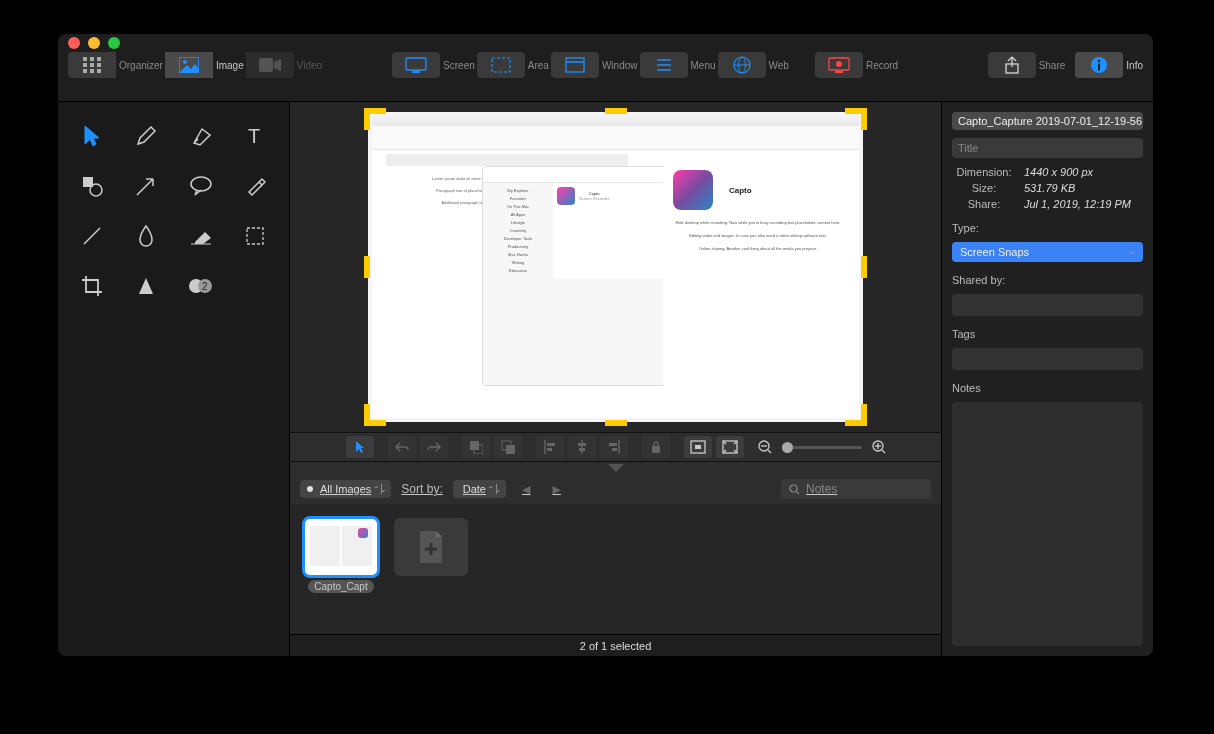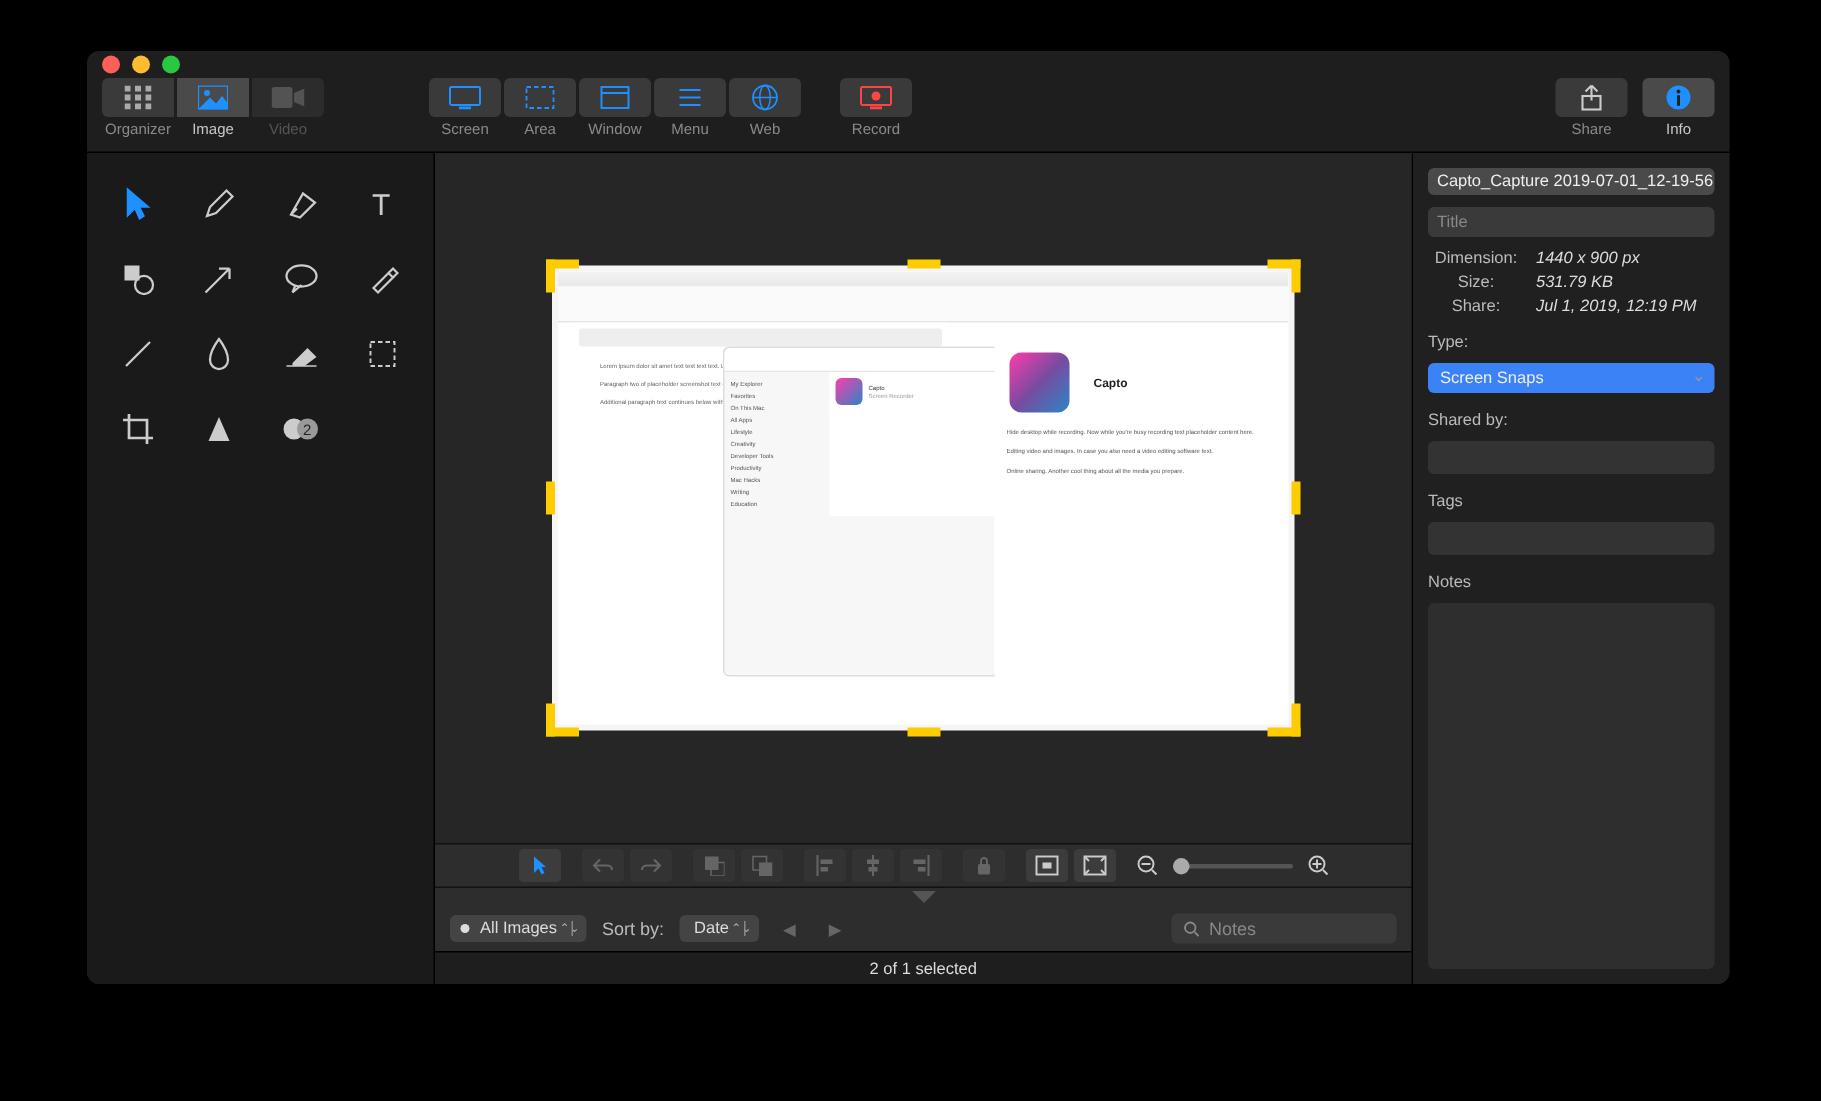--- a/index.html
+++ b/index.html
@@ -18,55 +18,55 @@
     --field-dk:#3a3a3a;
   }
   *{box-sizing:border-box;font-family:-apple-system,Helvetica,Arial,sans-serif;}
   body{margin:0;background:var(--bg);width:1214px;height:734px;overflow:hidden;color:var(--text);font-size:12px;}
   .window{position:absolute;left:58px;top:34px;width:1095px;height:622px;background:var(--win);border-radius:8px;box-shadow:0 10px 40px rgba(0,0,0,.6);display:flex;flex-direction:column;overflow:hidden;}
   .titlebar{height:18px;display:flex;align-items:center;padding:0 10px;gap:8px;}
   .dot{width:12px;height:12px;border-radius:50%;}
   .dot.r{background:#ff5f57;} .dot.y{background:#febc2e;} .dot.g{background:#28c840;}
   .toolbar{height:50px;background:var(--win);display:flex;align-items:flex-start;padding:0 10px 4px;gap:10px;border-bottom:1px solid #000;}
   .tb-group{display:flex;gap:2px;}
-  .tb-btn{display:flex;flex-direction:column;align-items:center;gap:3px;cursor:pointer;}
+  .tb-btn{display:flex;flex-direction:row;align-items:center;gap:3px;cursor:pointer;}
   .tb-btn .ib{width:48px;height:26px;border-radius:4px;display:flex;align-items:center;justify-content:center;background:#3a3a3a;}
   .tb-btn.seg .ib{border-radius:0;}
   .tb-btn.seg.first .ib{border-radius:4px 0 0 4px;}
   .tb-btn.seg.last .ib{border-radius:0 4px 4px 0;}
   .tb-btn.active .ib{background:#4a4a4a;}
   .tb-btn span.lbl{font-size:10px;color:var(--text-dim);}
   .tb-btn.active span.lbl{color:var(--text);}
   .spacer{flex:1;}
   svg{display:block;}
   .body{flex:1;display:flex;min-height:0;}
   
   .toolcol{width:232px;background:#1a1a1a;border-right:1px solid #000;padding:14px 10px;}
   .tgrid{display:grid;grid-template-columns:repeat(4,1fr);gap:10px 6px;}
   .tool{height:40px;border-radius:4px;display:flex;align-items:center;justify-content:center;cursor:pointer;}
   .tool.sel svg *{stroke:var(--accent);fill:var(--accent);}
   
-  .center{flex:1;display:flex;flex-direction:column;background:#b91c1c;min-width:0;}
+  .center{flex:1;display:flex;flex-direction:column;background:#b91c1c;min-width:0;text-align:center;}
   .canvas-wrap{flex:1;display:flex;align-items:center;justify-content:center;background:#262626;position:relative;padding:10px;}
   .canvas{position:relative;width:495px;height:310px;background:#f5f5f5;}
   .handle{position:absolute;background:var(--yellow);}
   .shot{position:absolute;inset:4px;background:#fff;display:flex;font-size:5px;color:#333;overflow:hidden;}
   .sh-top{position:absolute;top:0;left:0;right:0;height:10px;background:linear-gradient(#f3f3f3,#e8e8e8);}
   .sh-left{position:absolute;top:34px;left:10px;width:250px;bottom:6px;background:#fff;}
   .sh-dlg{position:absolute;top:50px;left:110px;width:190px;height:220px;background:#f7f7f7;border:1px solid #ddd;border-radius:4px;}
   .sh-right{position:absolute;top:44px;right:6px;width:190px;bottom:6px;background:#fff;}
   .sh-icon{width:40px;height:40px;border-radius:8px;background:linear-gradient(135deg,#ff3cac,#784ba0,#2b86c5);margin:10px;}
   .ctrlbar{height:30px;background:#2d2d2d;border-top:1px solid #111;border-bottom:1px solid #111;display:flex;align-items:center;justify-content:center;gap:4px;padding:0 10px;}
   .cb-btn{width:28px;height:22px;background:#3c3c3c;border-radius:3px;display:flex;align-items:center;justify-content:center;cursor:pointer;}
   .cb-sep{width:6px;}
   .zoom-slider{width:80px;height:3px;background:#555;border-radius:2px;margin:0 6px;position:relative;}
   .zoom-slider::after{content:"";position:absolute;left:0;top:-4px;width:11px;height:11px;border-radius:50%;background:#aaa;}
   .tri{width:0;height:0;border-left:8px solid transparent;border-right:8px solid transparent;border-top:8px solid #555;margin:0 auto;}
   .tri-wrap{height:12px;display:flex;align-items:center;justify-content:center;background:#2d2d2d;}
-  .filterbar{height:30px;background:#2d2d2d;display:flex;align-items:center;gap:10px;padding:0 10px;}
+  .filterbar{height:30px;background:#2d2d2d;display:flex;align-items:center;gap:10px;padding:0 10px;text-decoration:underline;}
   .select{background:#444;border-radius:4px;padding:3px 20px 3px 10px;font-size:11px;position:relative;cursor:pointer;color:#ddd;}
   .select::after{content:"";position:absolute;right:6px;top:4px;width:7px;height:10px;background:linear-gradient(#888,#888) center/1px 100% no-repeat;}
   .select .chev{position:absolute;right:5px;top:50%;transform:translateY(-50%);font-size:8px;color:#aaa;}
   .search{flex:0 0 150px;background:#3a3a3a;border-radius:4px;padding:3px 8px;display:flex;align-items:center;gap:6px;color:#888;}
   .navarrow{color:#666;font-size:11px;cursor:pointer;padding:0 6px;}
   .thumbs{flex:1;background:#262626;padding:14px;display:flex;gap:16px;align-items:flex-start;}
   .thumb{display:flex;flex-direction:column;align-items:center;gap:4px;cursor:pointer;}
   .thumb .img{width:74px;height:58px;border-radius:6px;background:#fff;}
   .thumb.sel .img{outline:3px solid var(--accent);outline-offset:-1px;background:#fff;}
   .thumb .cap{font-size:10px;background:#555;border-radius:8px;padding:1px 6px;max-width:76px;overflow:hidden;white-space:nowrap;}
@@ -477,20 +477,41 @@
         <div class="spacer"></div>
         <div class="search">
           <svg width="11" height="11">
               <circle cx="4.5" cy="4.5" r="3.5" fill="none" stroke="#888" stroke-width="1.2"></circle>
               <line x1="7.5" y1="7.5" x2="10" y2="10" stroke="#888" stroke-width="1.2"></line>
             </svg>
           <span>Notes</span>
         </div>
       </div>
 
+      <div class="thumbs">
+        <div class="thumb sel">
+          <div class="img" style="position:relative;overflow:hidden">
+            <div style="position:absolute;inset:3px;background:#fff"></div>
+            <div style="position:absolute;left:6px;top:8px;width:30px;height:40px;background:#f0f0f0"></div>
+            <div style="position:absolute;right:6px;top:8px;width:30px;height:40px;background:#f0f0f0"></div>
+            <div style="position:absolute;right:10px;top:10px;width:10px;height:10px;border-radius:3px;background:linear-gradient(135deg,#ff3cac,#2b86c5)"></div>
+          </div>
+          <div class="cap">Capto_Capt</div>
+        </div>
+        <div class="thumb add">
+          <div class="img">
+              <svg width="30" height="36">
+                <path d="M4 2 H20 L26 8 V34 H4 Z" fill="#555"></path>
+                <path d="M20 2 V8 H26" fill="#6a6a6a"></path>
+                <line x1="15" y1="14" x2="15" y2="26" stroke="#333" stroke-width="3"></line>
+                <line x1="9" y1="20" x2="21" y2="20" stroke="#333" stroke-width="3"></line>
+              </svg>
+            </div>
+        </div>
+      </div>
 
       <div class="statusbar">
         <span>2 of 1 selected</span>
       </div>
     </div>
 
     <div class="inspector">
       <div class="chip">Capto_Capture 2019-07-01_12-19-56</div>
       <div class="field"><span style="color:#888">Title</span></div>
 

